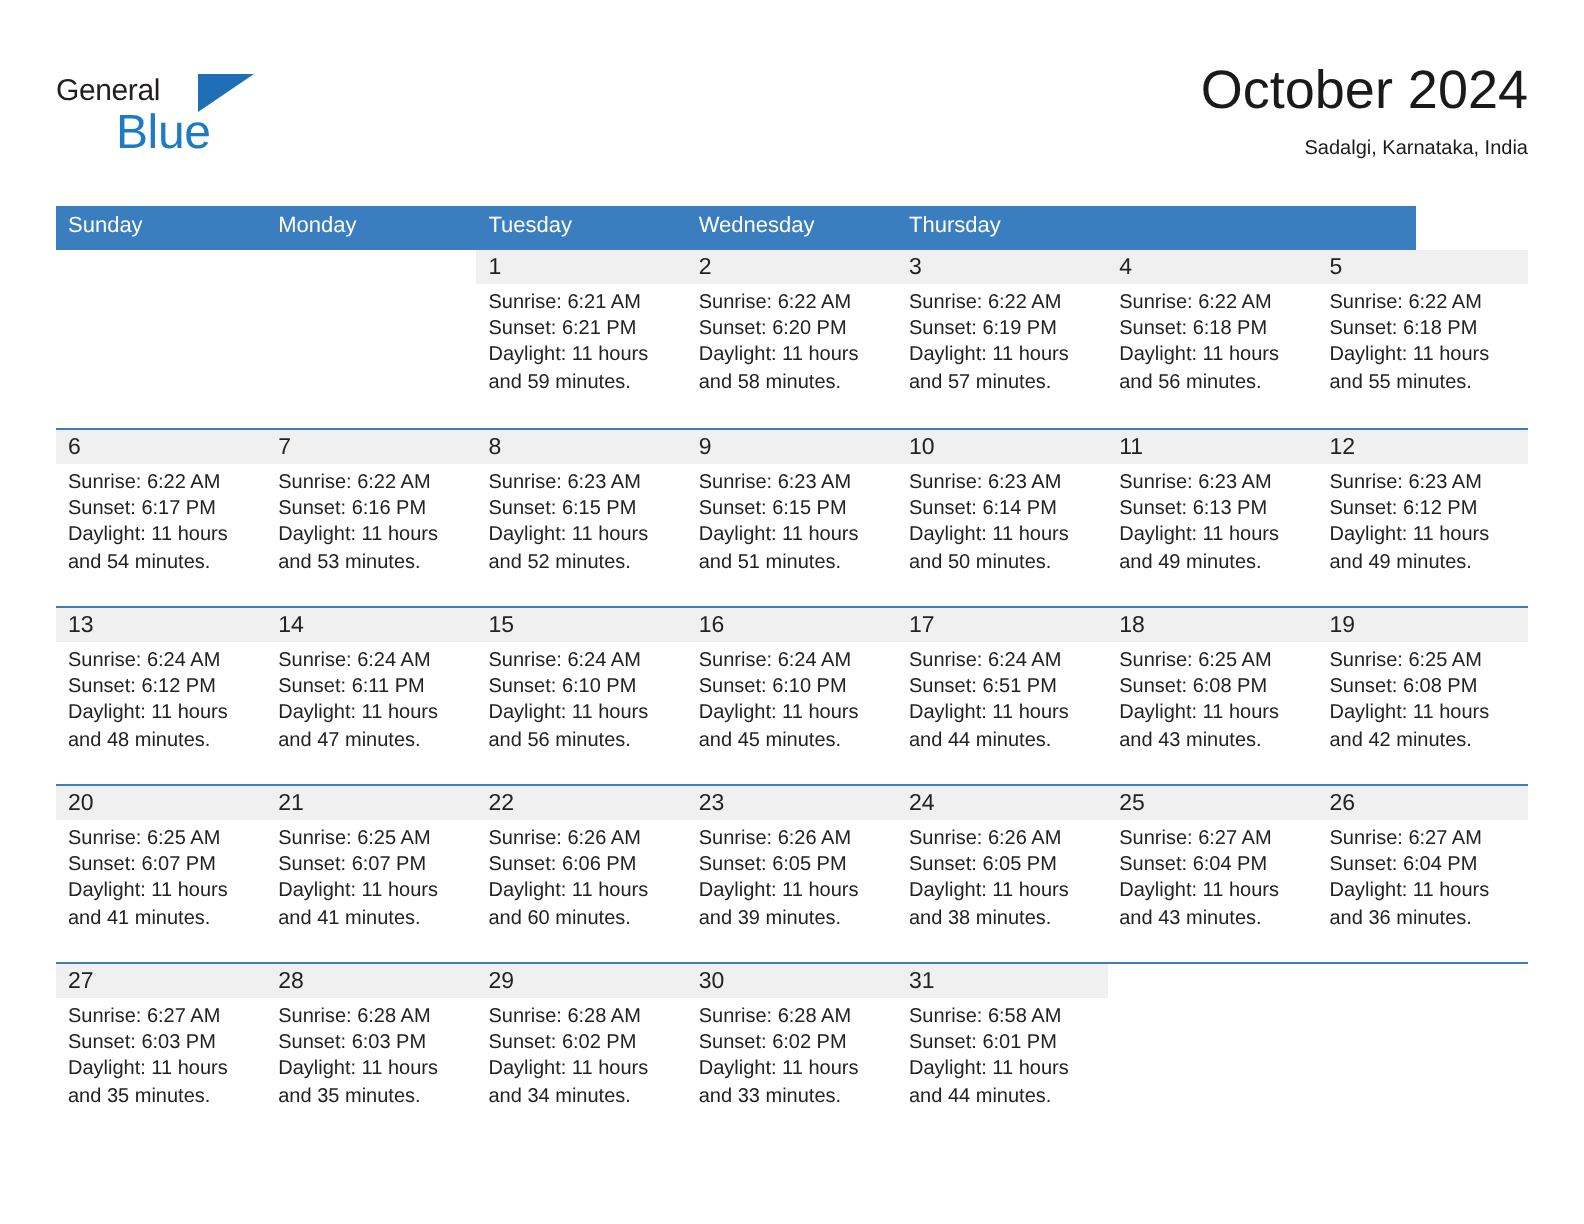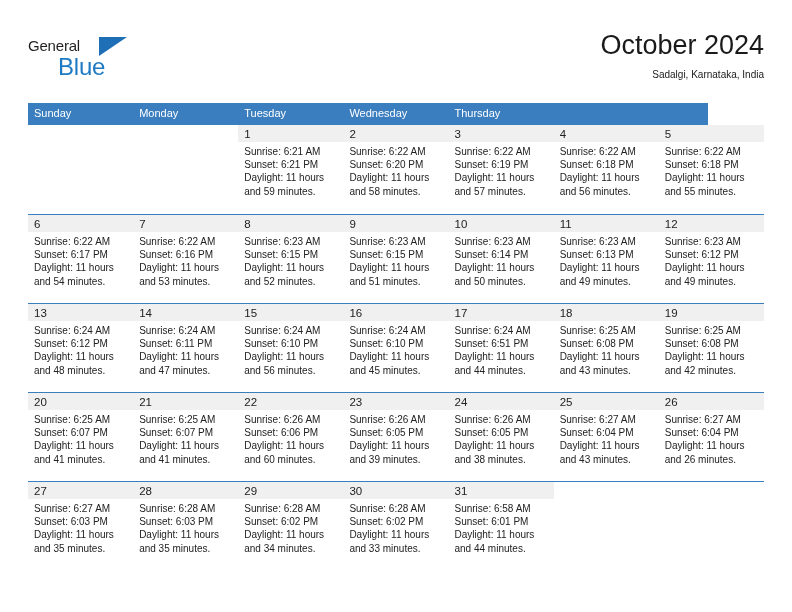--- a/index.html
+++ b/index.html
@@ -422,21 +422,21 @@
               <div>Daylight: 11 hours</div>
               <div>and 43 minutes.</div>
             </div>
           </div>
           <div class="day">
             <div class="day-num">26</div>
             <div class="day-body">
               <div>Sunrise: 6:27 AM</div>
               <div>Sunset: 6:04 PM</div>
               <div>Daylight: 11 hours</div>
-              <div>and 26 minutes.</div>
+              <div>and 36 minutes.</div>
             </div>
           </div>
         </div>
         <div class="week">
           <div class="day">
             <div class="day-num">27</div>
             <div class="day-body">
               <div>Sunrise: 6:27 AM</div>
               <div>Sunset: 6:03 PM</div>
               <div>Daylight: 11 hours</div>

